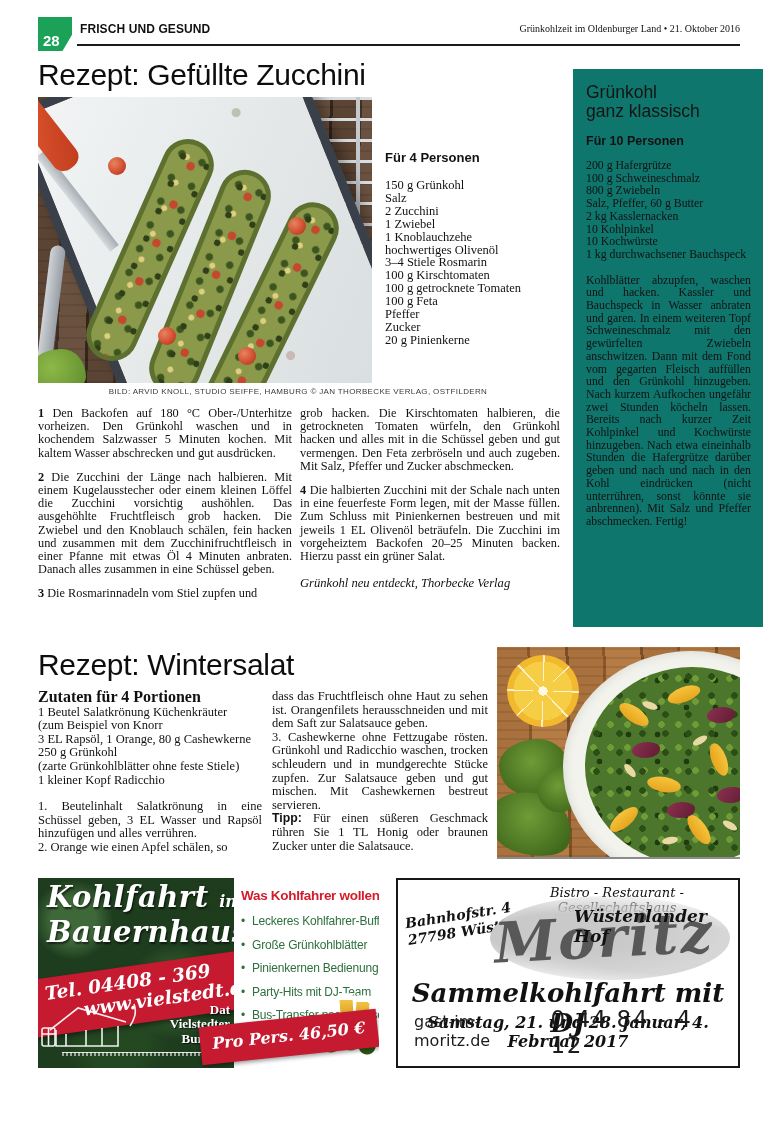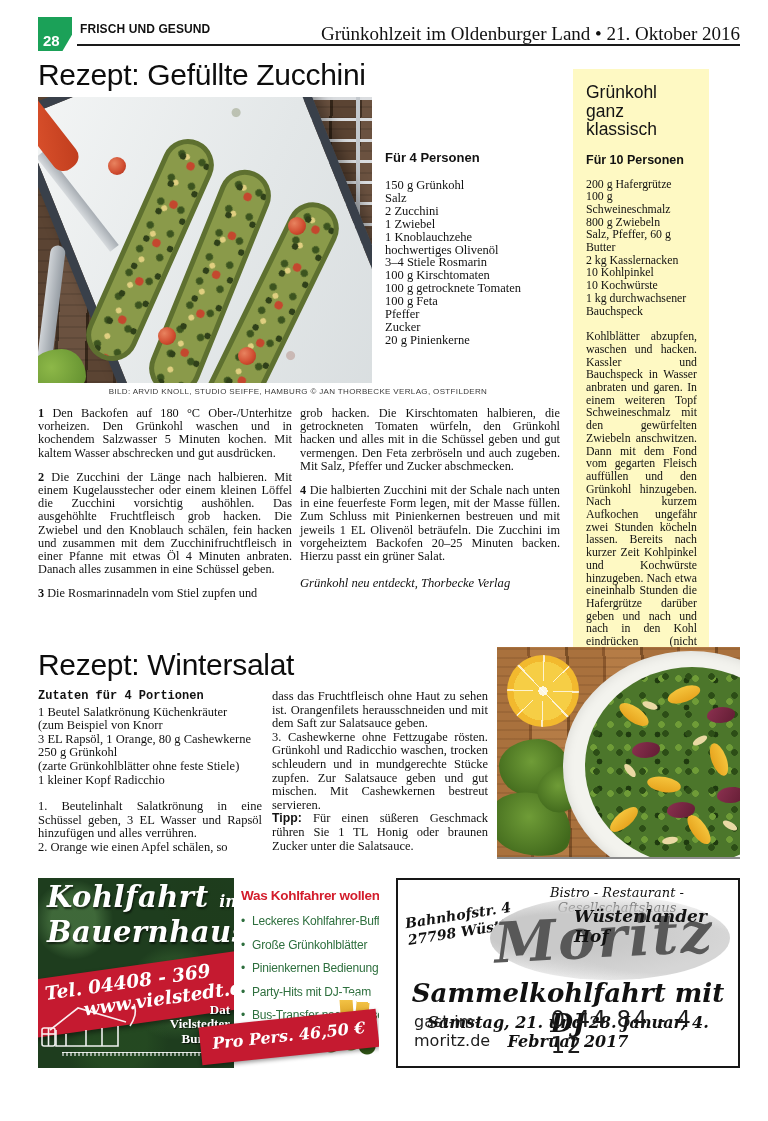--- a/index.html
+++ b/index.html
@@ -8,21 +8,21 @@
           font-family:"Liberation Serif", serif; color:#111; }
 
   
   .badge { position:absolute; left:38px; top:17px; width:34px; height:34px; background:#1ba158;
            clip-path:polygon(0 0,100% 0,100% 52%,72% 100%,0 100%); }
   .badge span { position:absolute; left:5px; bottom:2px; color:#fff;
            font-family:"Liberation Sans",sans-serif; font-weight:bold; font-size:15px; }
   .section-head { position:absolute; left:80px; top:22px; font-family:"Liberation Sans",sans-serif;
            font-weight:bold; font-size:12.5px; letter-spacing:.1px; transform:scaleX(.96); transform-origin:left; }
   .head-rule { position:absolute; left:77px; top:44px; width:663px; height:2px; background:#1a1a1a; }
-  .dateline { position:absolute; right:28px; top:23px; font-size:19px; }
+  .dateline { position:absolute; right:28px; top:23px; font-size:10px; }
 
   
   .h1 { position:absolute; left:38px; font-family:"Liberation Sans",sans-serif; font-weight:400;
         font-size:30px; letter-spacing:-.3px; color:#0d0d0d; }
   #title1 { top:58px; }
   #title2 { top:648px; }
 
   
   .photo1 { position:absolute; left:38px; top:97px; width:334px; height:286px; overflow:hidden;
     background:
@@ -75,32 +75,32 @@
   .ing-head, .sub-head { font-family:"Liberation Sans",sans-serif; font-weight:bold; font-size:13px; }
   .inglist { margin-top:14px; font-size:12.5px; line-height:12.9px; }
   .col { position:absolute; top:407px; text-align:justify; font-size:12.3px; line-height:13.2px; }
   #col1 { left:38px;  width:254px; }
   #col2 { left:300px; width:260px; }
   .col p { margin-bottom:11px; }
   .num { font-weight:bold; }
   .quelle { font-style:italic; margin-top:13px; font-size:12.6px; line-height:14px; }
 
   
-  .sidebar { position:absolute; left:573px; top:69px; width:136px; min-height:558px;
-             background:#fef9c3; padding:14px 12px 14px 13px; }
+  .sidebar { position:absolute; left:573px; top:69px; width:190px; min-height:558px;
+             background:#0f766e; padding:14px 12px 14px 13px; }
   .sb-title { font-family:"Liberation Sans",sans-serif; font-size:17.5px; line-height:18.5px; color:#141414; }
   .sb-sub { margin-top:14px; font-family:"Liberation Sans",sans-serif; font-weight:bold; font-size:12.5px; }
   .sb-ing { margin-top:11px; font-size:11.8px; line-height:12.7px; }
   .sb-body { margin-top:13px; font-size:11.8px; line-height:12.7px; text-align:justify; }
 
   
   .r2col { position:absolute; top:690px; font-size:12.5px; line-height:13.6px; }
   #r2c1 { left:38px;  width:224px; }
   #r2c2 { left:272px; width:216px; text-align:justify; }
-  .r2-head { font-family:Liberation Mono, monospace; font-weight:bold; font-size:12px; margin-bottom:2px; }
+  .r2-head { font-family:Liberation Serif, serif; font-weight:bold; font-size:16px; margin-bottom:2px; }
   .r2step { text-align:justify; }
   .r2gap { height:13px; }
   .tiplabel { font-family:"Liberation Sans",sans-serif; font-weight:bold; font-size:12.3px; }
 
   
   .photo2 { position:absolute; left:497px; top:647px; width:243px; height:210px; overflow:hidden;
     background:
       repeating-linear-gradient(0deg, rgba(60,30,10,.12) 0 2px, transparent 2px 9px),
       repeating-linear-gradient(89deg, #a9713d 0 34px, #8a572c 34px 37px, #b57c46 37px 72px, #7c4f26 72px 75px);
     box-shadow:0 2px 0 rgba(0,0,0,.45); }

